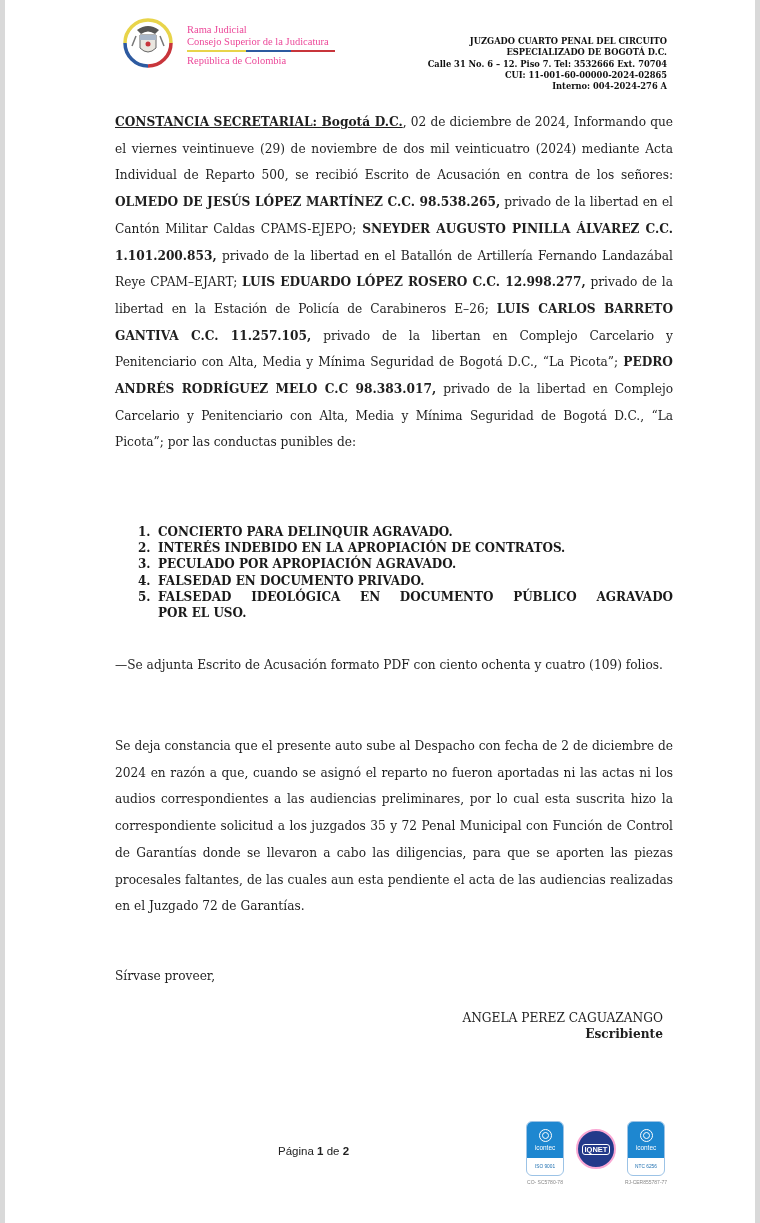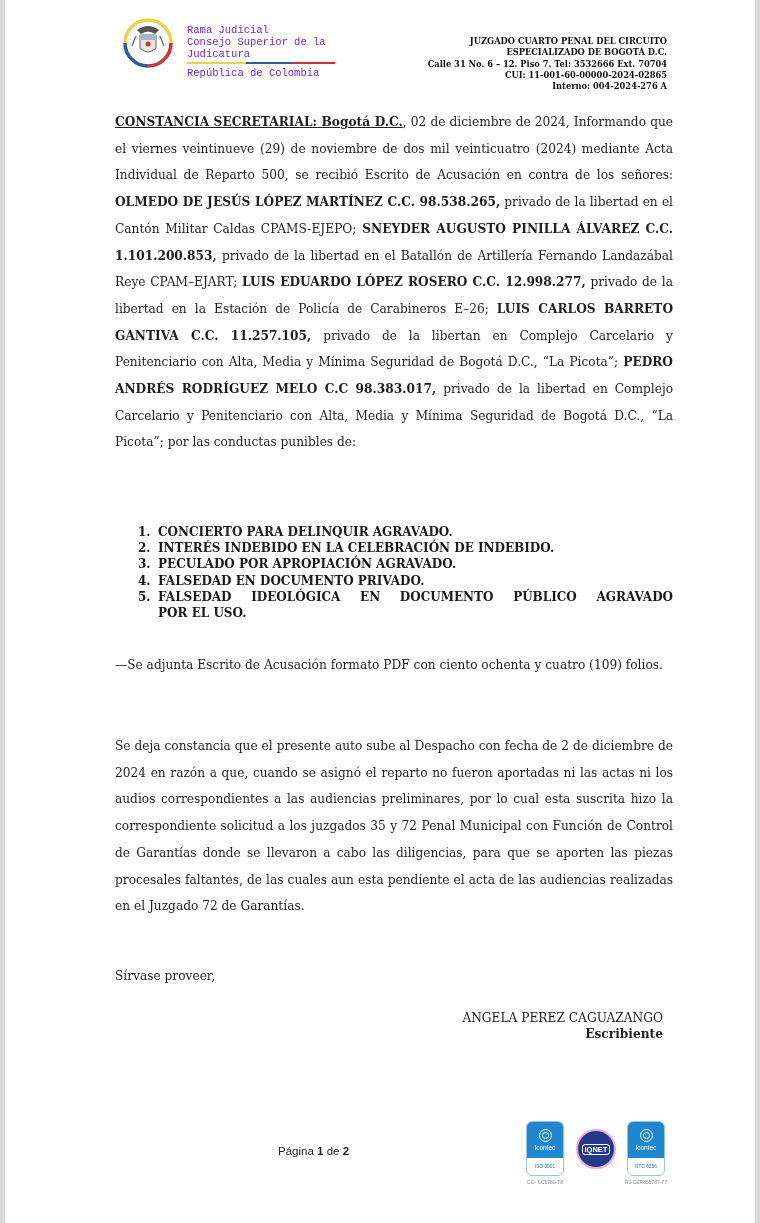--- a/index.html
+++ b/index.html
@@ -5,21 +5,21 @@
     * { box-sizing: border-box; margin: 0; padding: 0; }
     html, body { width: 760px; height: 1223px; background: #d9d9d9; overflow: hidden; }
     body { position: relative; font-family: "DejaVu Serif", serif; color: #1a1a1a; }
     .page {
       position: absolute; left: 5px; top: 0; width: 750px; height: 1223px;
       background: #ffffff;
     }
     
     .logo-block { position: absolute; left: 112px; top: 12px; width: 240px; height: 70px; }
     .emblem { position: absolute; left: 0; top: 0; width: 62px; height: 62px; }
-    .logo-text { position: absolute; left: 70px; top: 12px; font-family: Liberation Mono, monospace; color: #6d28d9; }
+    .logo-text { position: absolute; left: 70px; top: 12px; font-family: Liberation Serif, serif; color: #ec4899; }
     .logo-text .l1 { font-size: 10.5px; line-height: 12px; }
     .logo-text .l2 { font-size: 10.5px; line-height: 12px; }
     .logo-text .rule { width: 148px; height: 2px; margin: 2px 0 3px 0;
       background: linear-gradient(to right, #e8d44a 0%, #e8d44a 40%, #2d5aa0 40%, #2d5aa0 70%, #c8353b 70%, #c8353b 100%); }
     .logo-text .l3 { font-size: 10.5px; line-height: 12px; }
 
     .court-header {
       position: absolute; right: 88px; top: 36px; text-align: right;
       font-family: "DejaVu Serif", serif; font-weight: bold; font-size: 8.3px; line-height: 11.3px; color: #111;
     }
@@ -112,21 +112,21 @@
 
   <p class="body-text p1"><span class="u">CONSTANCIA SECRETARIAL: Bogotá D.C.</span><span>, 02 de diciembre de 2024, Informando que el viernes veintinueve (29) de noviembre de dos mil veinticuatro (2024) mediante Acta Individual de Reparto 500, se recibió Escrito de Acusación en contra de los señores: </span><b>OLMEDO DE JESÚS LÓPEZ MARTÍNEZ C.C. 98.538.265,</b><span> privado de la libertad en el Cantón Militar Caldas CPAMS-EJEPO; </span><b>SNEYDER AUGUSTO PINILLA ÁLVAREZ C.C. 1.101.200.853,</b><span> privado de la libertad en el Batallón de Artillería Fernando Landazábal Reye CPAM–EJART; </span><b>LUIS EDUARDO LÓPEZ ROSERO C.C. 12.998.277,</b><span> privado de la libertad en la Estación de Policía de Carabineros E–26; </span><b>LUIS CARLOS BARRETO GANTIVA C.C. 11.257.105,</b><span> privado de la libertan en Complejo Carcelario y Penitenciario con Alta, Media y Mínima Seguridad de Bogotá D.C., “La Picota”; </span><b>PEDRO ANDRÉS RODRÍGUEZ MELO C.C 98.383.017,</b><span> privado de la libertad en Complejo Carcelario y Penitenciario con Alta, Media y Mínima Seguridad de Bogotá D.C., “La Picota”; por las conductas punibles de:</span></p>
 
   <ol class="crimes">
     <li>
         <span class="num">1.</span>
         <span class="txt">CONCIERTO PARA DELINQUIR AGRAVADO.</span>
       </li>
     <li>
         <span class="num">2.</span>
-        <span class="txt">INTERÉS INDEBIDO EN LA CELEBRACIÓN DE INDEBIDO.</span>
+        <span class="txt">INTERÉS INDEBIDO EN LA APROPIACIÓN DE CONTRATOS.</span>
       </li>
     <li>
         <span class="num">3.</span>
         <span class="txt">PECULADO POR APROPIACIÓN AGRAVADO.</span>
       </li>
     <li>
         <span class="num">4.</span>
         <span class="txt">FALSEDAD EN DOCUMENTO PRIVADO.</span>
       </li>
     <li>

